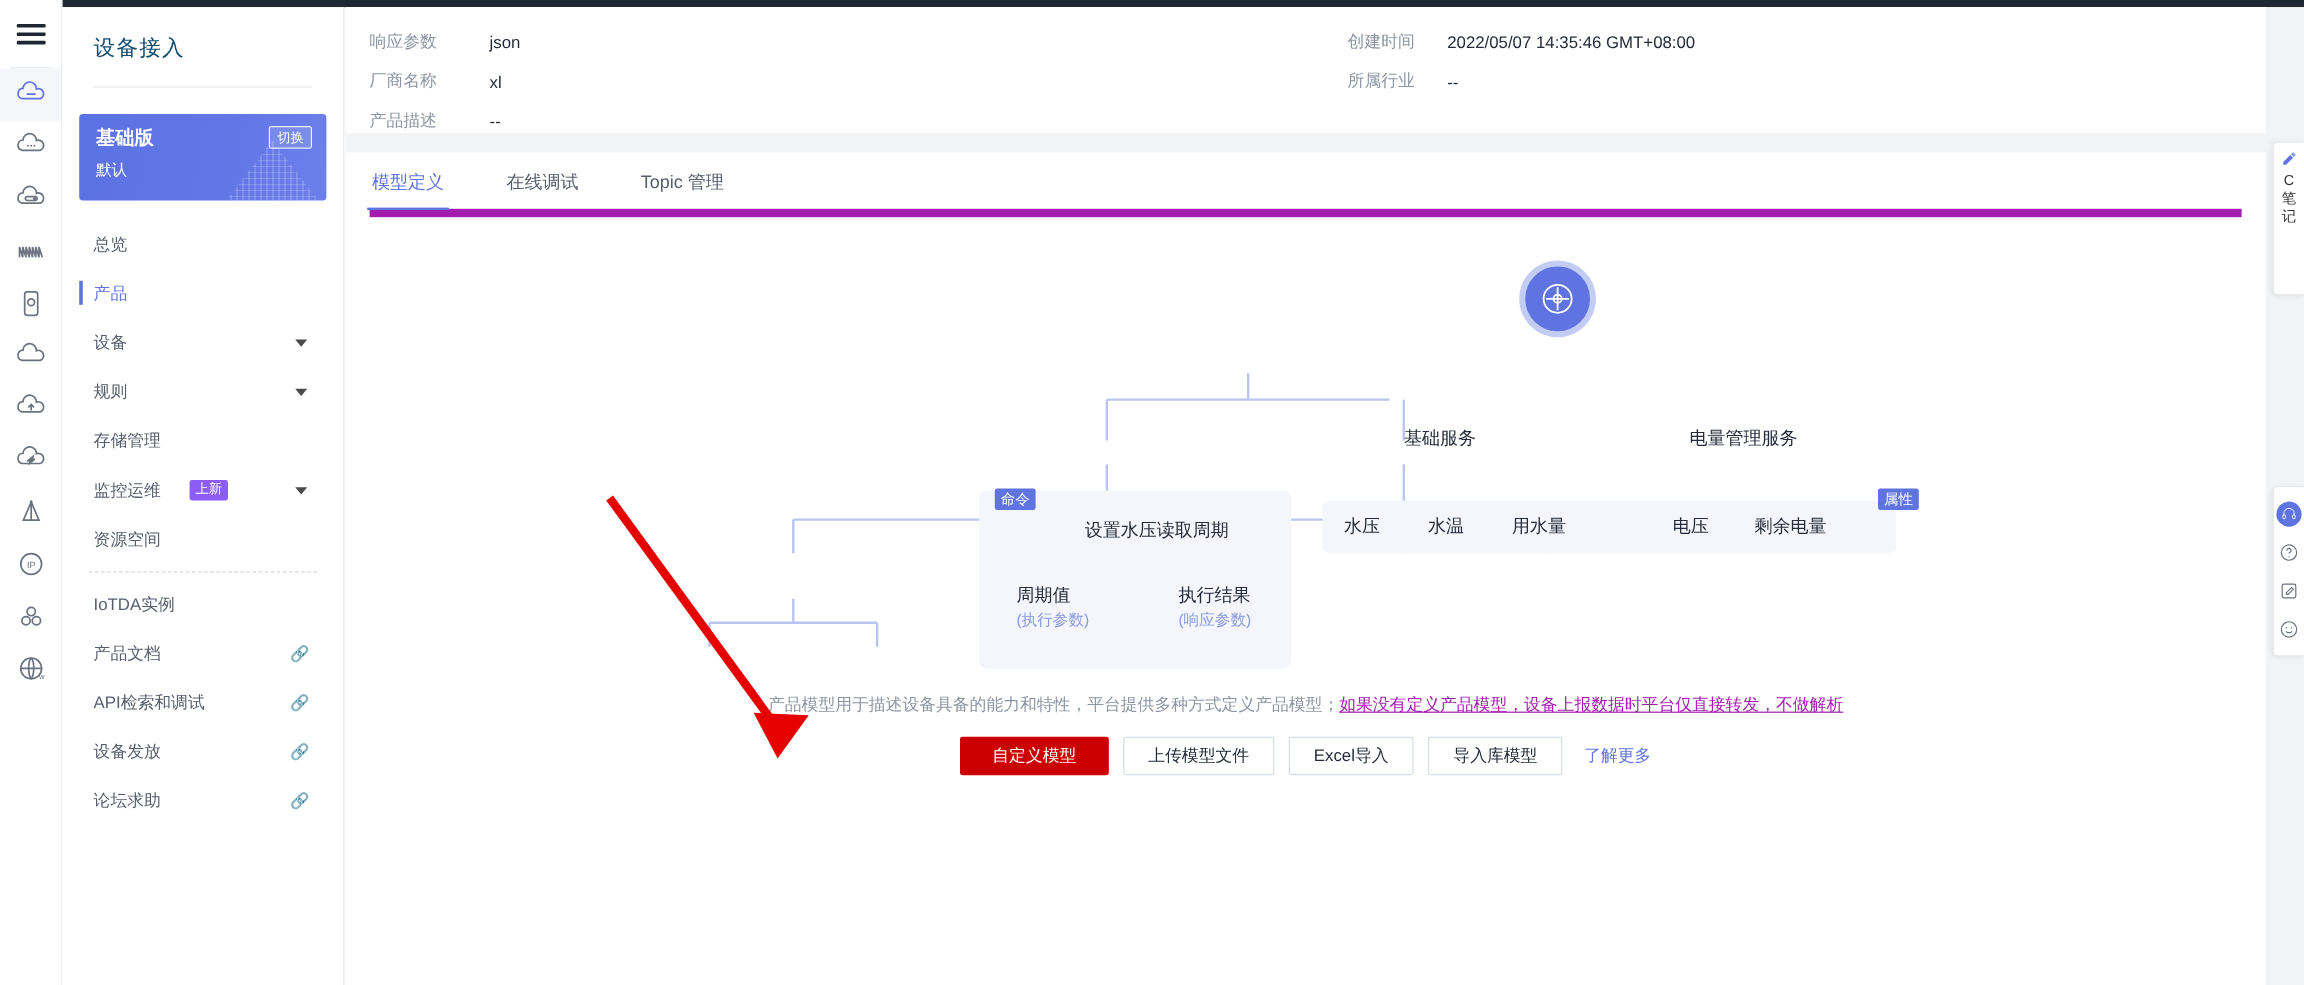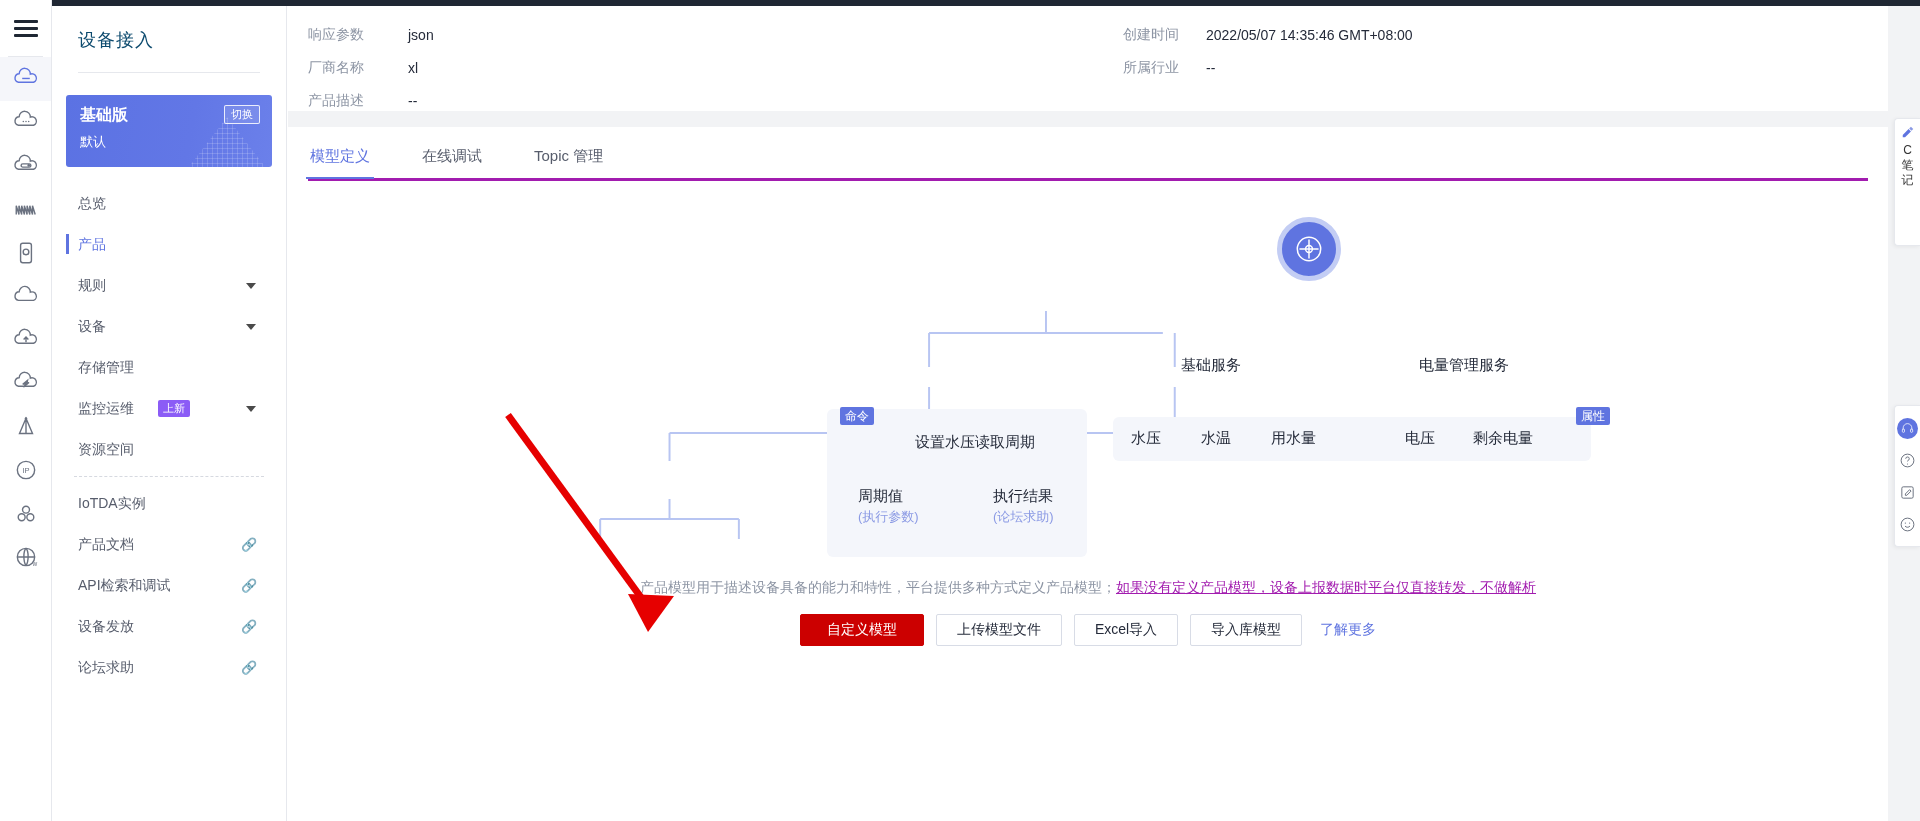--- a/index.html
+++ b/index.html
@@ -104,33 +104,33 @@
   .info-val { font-size: 14px; color: #252b3a; }
   .info-col-2 { position: absolute; left: 808px; top: 12px; }
   .info-col-2 .info-lbl { width: 110px; padding-left: 0; text-align: center; }
 
   .panel {
     position: absolute; top: 121px; left: 0; right: 32px; bottom: -160px;
     background: #fff;
   }
   .tabs {
     display: flex; align-items: flex-end; height: 54px;
-    border-bottom: 3px solid #a21caf; margin: 0 20px;
+    border-bottom: 7px solid #a21caf; margin: 0 20px;
   }
   .tab {
     font-size: 15px; color: #575d6c; padding: 0 2px 12px 2px; margin-right: 48px;
     cursor: pointer; position: relative;
   }
   .tab.active { color: #5f74e0; }
   .tab.active::after {
     content:""; position:absolute; left:-2px; right:-2px; bottom:-1px; height:2px; background:#5f74e0;
   }
 
   
-  .diagram { position: absolute; top: 54px; left: 15px; right: 0; height: 380px; padding-left: 40px; }
+  .diagram { position: absolute; top: 54px; left: 4px; right: 0; height: 380px; padding-left: 40px; }
   .diagram svg.links { position: absolute; top: 0; left: 0; width: 100%; height: 100%; }
   .node {
     position: absolute; font-size: 15px; color: #252b3a; white-space: nowrap;
   }
   .root-circle {
     position: absolute; width: 64px; height: 64px; border-radius: 50%;
     background: #5f74e0; border: 5px solid #c3cdf4;
     display: flex; align-items: center; justify-content: center;
   }
   .root-circle svg { width: 34px; height: 34px; stroke: #ffffff; fill: none; stroke-width: 1.4; }
@@ -297,25 +297,25 @@
     </div>
 
     <div class="nav">
       <div class="nav-item">
         <span class="nav-label">总览</span>
       </div>
       <div class="nav-item selected">
         <span class="nav-label">产品</span>
       </div>
       <div class="nav-item">
+        <span class="nav-label">设备</span>
+        <span class="nav-caret"></span>
+      </div>
+      <div class="nav-item">
         <span class="nav-label">规则</span>
-        <span class="nav-caret"></span>
-      </div>
-      <div class="nav-item">
-        <span class="nav-label">设备</span>
         <span class="nav-caret"></span>
       </div>
       <div class="nav-item">
         <span class="nav-label">存储管理</span>
       </div>
       <div class="nav-item">
         <span class="nav-label">监控运维</span>
         <span class="nav-badge">上新</span>
         <span class="nav-caret"></span>
       </div>
@@ -426,21 +426,21 @@
         <div class="group-box" style="left:524px; top:228px; width:260px; height:148px;"></div>
         <div class="tag" style="left:522px; top:226px;">命令</div>
         <div class="leaf" style="left:590px; top:252px;margin-left:22px;">设置水压读取周期</div>
 
         <div style="position:absolute; left:555px; top:306px;">
           <div class="leaf" style="position:relative;">周期值</div>
           <div class="leaf-sub">(执行参数)</div>
         </div>
         <div style="position:absolute; left:690px; top:306px;">
           <div class="leaf" style="position:relative;">执行结果</div>
-          <div class="leaf-sub">(论坛求助)</div>
+          <div class="leaf-sub">(响应参数)</div>
         </div>
 
         <div class="group-box" style="left:810px; top:236px; width:478px; height:44px;"></div>
         <div class="tag" style="left:1258px; top:226px;">属性</div>
         <div class="leaf" style="left:828px; top:248px;">水压</div>
         <div class="leaf" style="left:898px; top:248px;">水温</div>
         <div class="leaf" style="left:968px; top:248px;">用水量</div>
         <div class="leaf" style="left:1102px; top:248px;">电压</div>
         <div class="leaf" style="left:1170px; top:248px;">剩余电量</div>
       </div>

